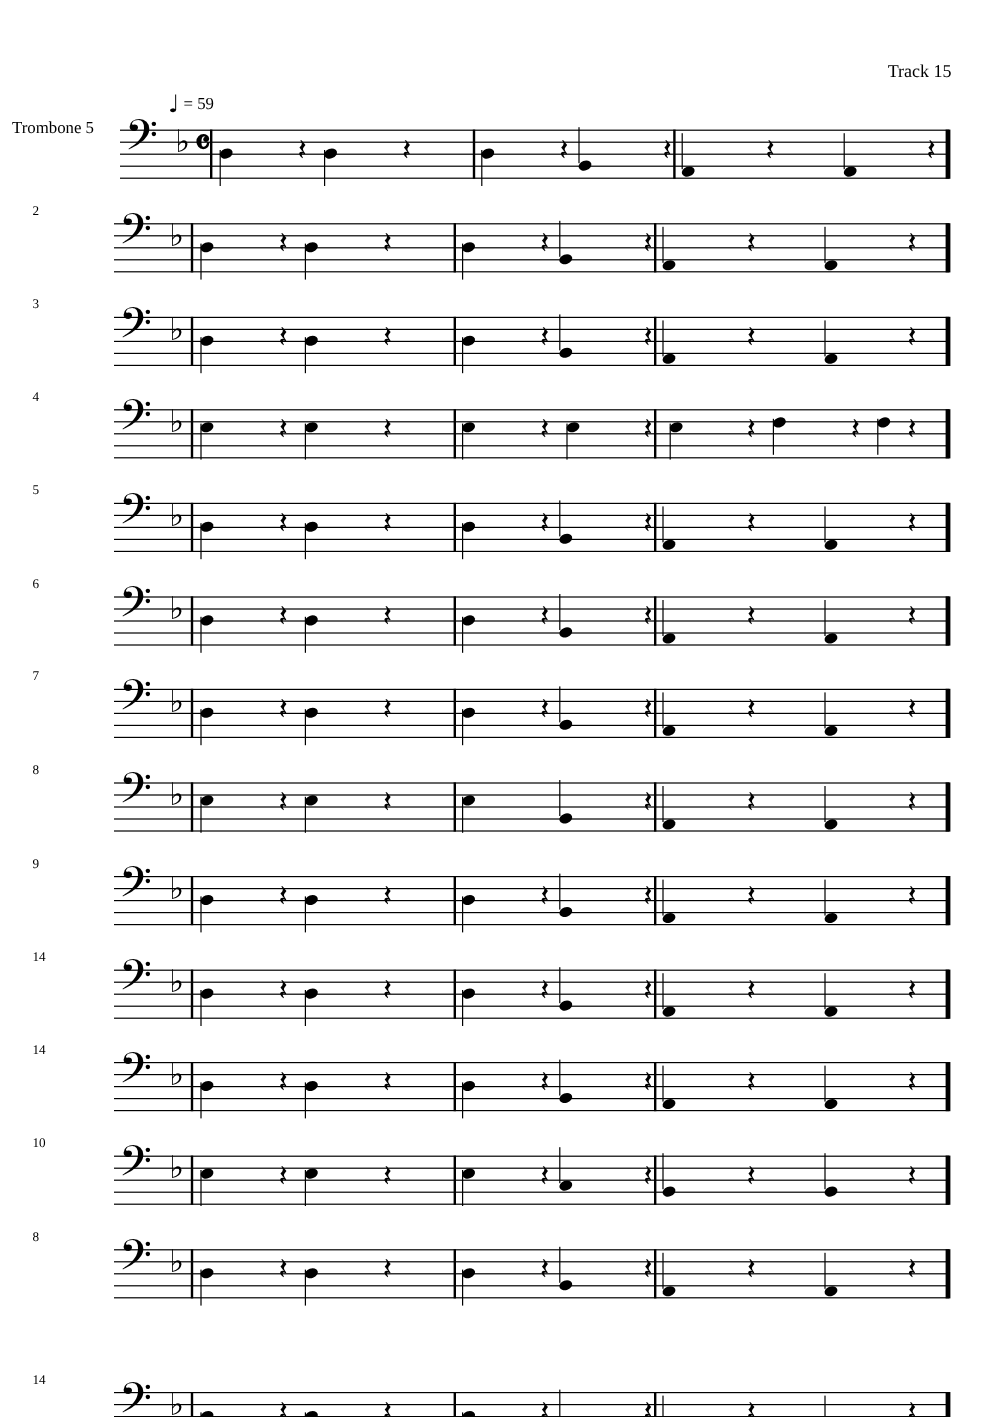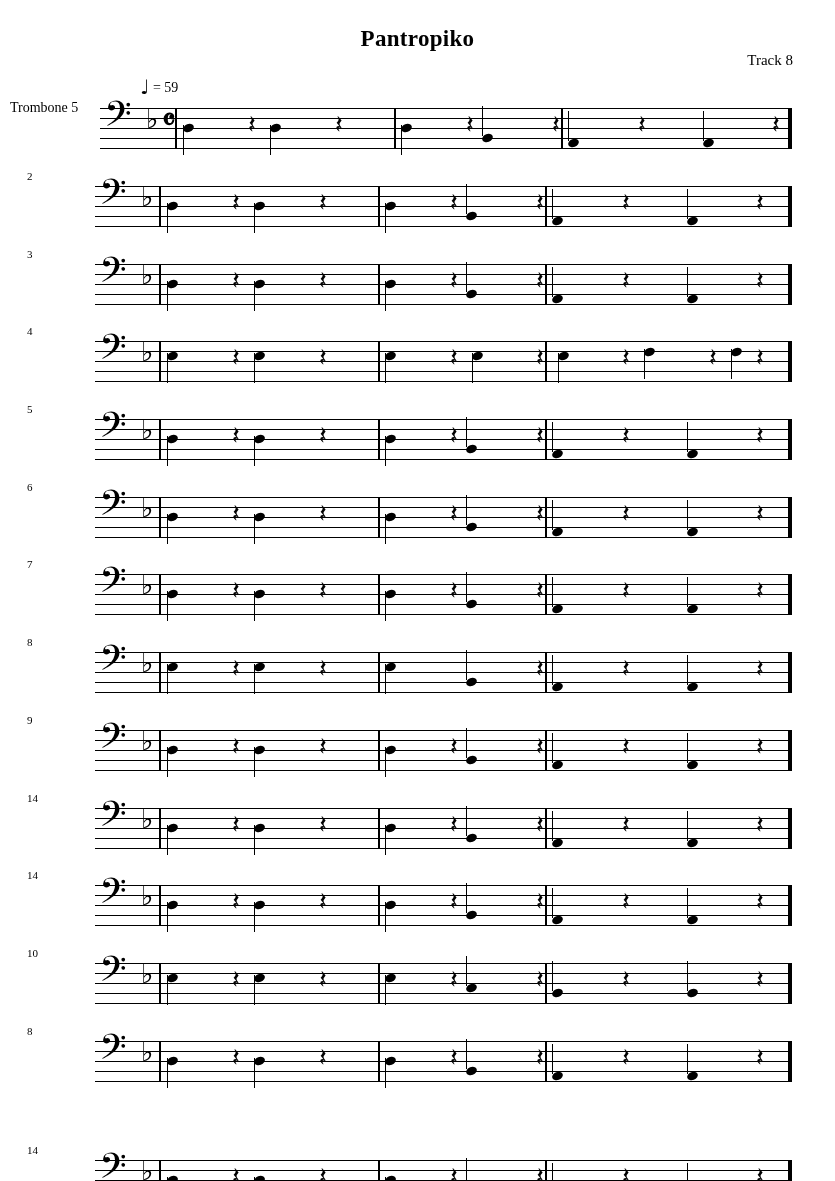--- a/index.html
+++ b/index.html
@@ -160,22 +160,21 @@
     font-size: 25px;
     line-height: 1;
     font-family: "DejaVu Sans", sans-serif;
   }
 </style>
 </head>
 <body>
 
 <div id="sheet">
 
-  <div class="title">Pantropiko</div>
-  <div class="track-label">Track 8</div>
+  <div class="track-label">Track 15</div>
 
   <div class="instrument">Trombone 5</div>
 
   <div class="tempo">
     <span class="tnote">♩</span>
     <span>= 59</span>
   </div>
 
   <div class="system first" style="top:92px">
     <div class="staff">

